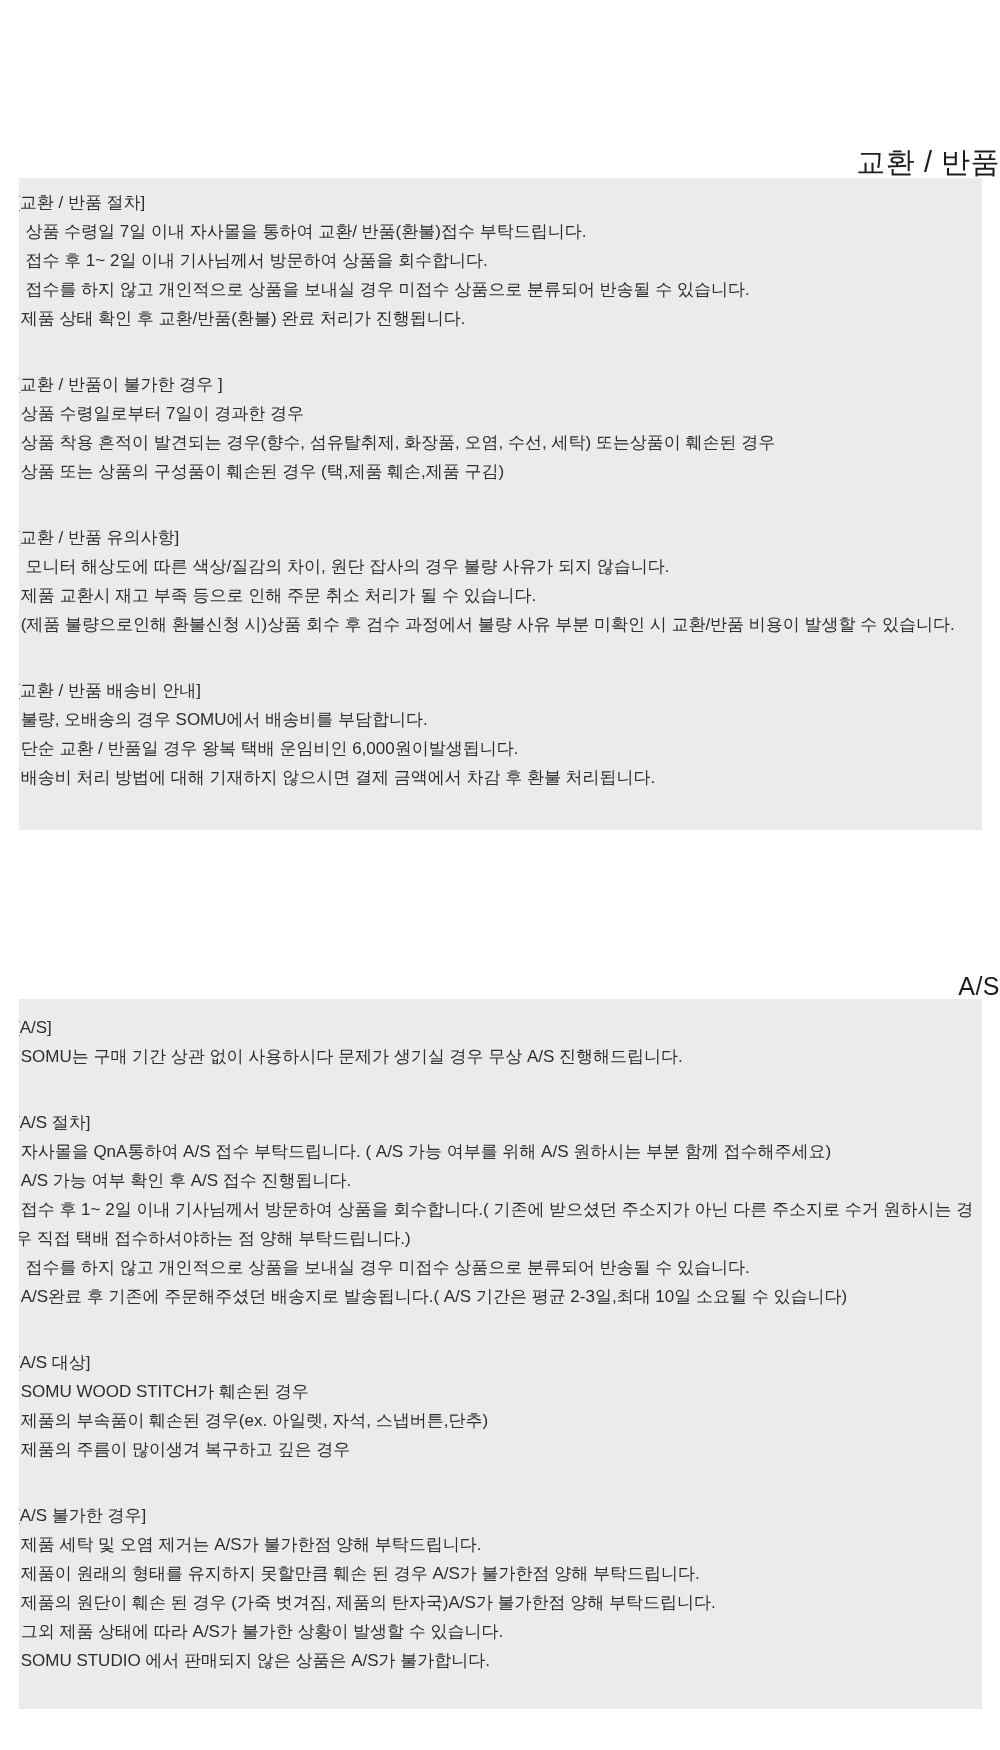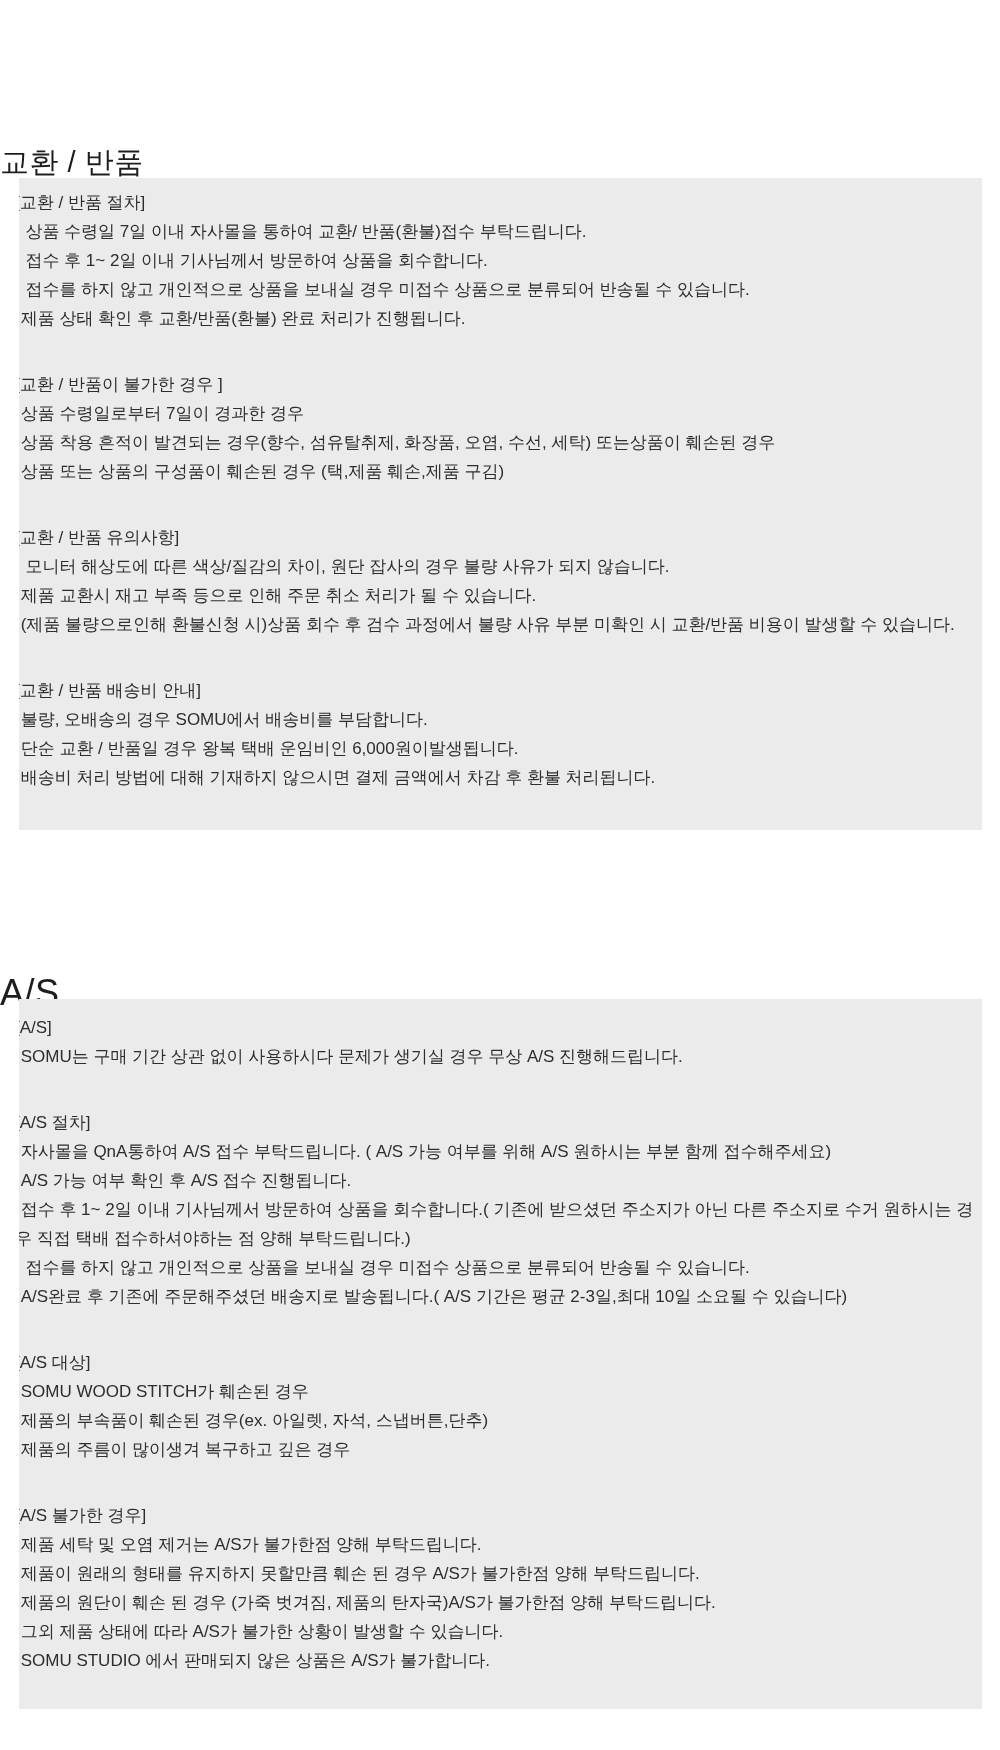--- a/index.html
+++ b/index.html
@@ -8,29 +8,29 @@
     height: 1750px;
     position: relative;
     background: #ffffff;
     font-family: "Liberation Sans", "DejaVu Sans", sans-serif;
     color: #2d2d2d;
   }
   .section-title {
     position: absolute;
     left: 0;
     width: 1000px;
-    text-align: left;
+    text-align: right;
     color: #1d1d1d;
     font-size: 29px;
     line-height: 42px;
     font-weight: 500;
     letter-spacing: 0.5px;
   }
   #title-exchange { top: 122px; }
-  #title-as { top: 948px; font-size: 36px; }
+  #title-as { top: 948px; font-size: 25px; }
 
   .panel {
     position: absolute;
     left: 19px;
     width: 963px;
     background: #ebebeb;
     overflow: hidden;
     box-sizing: border-box;
   }
   #panel-exchange { top: 178px; height: 652px; padding: 10px 6px 0 0; }

